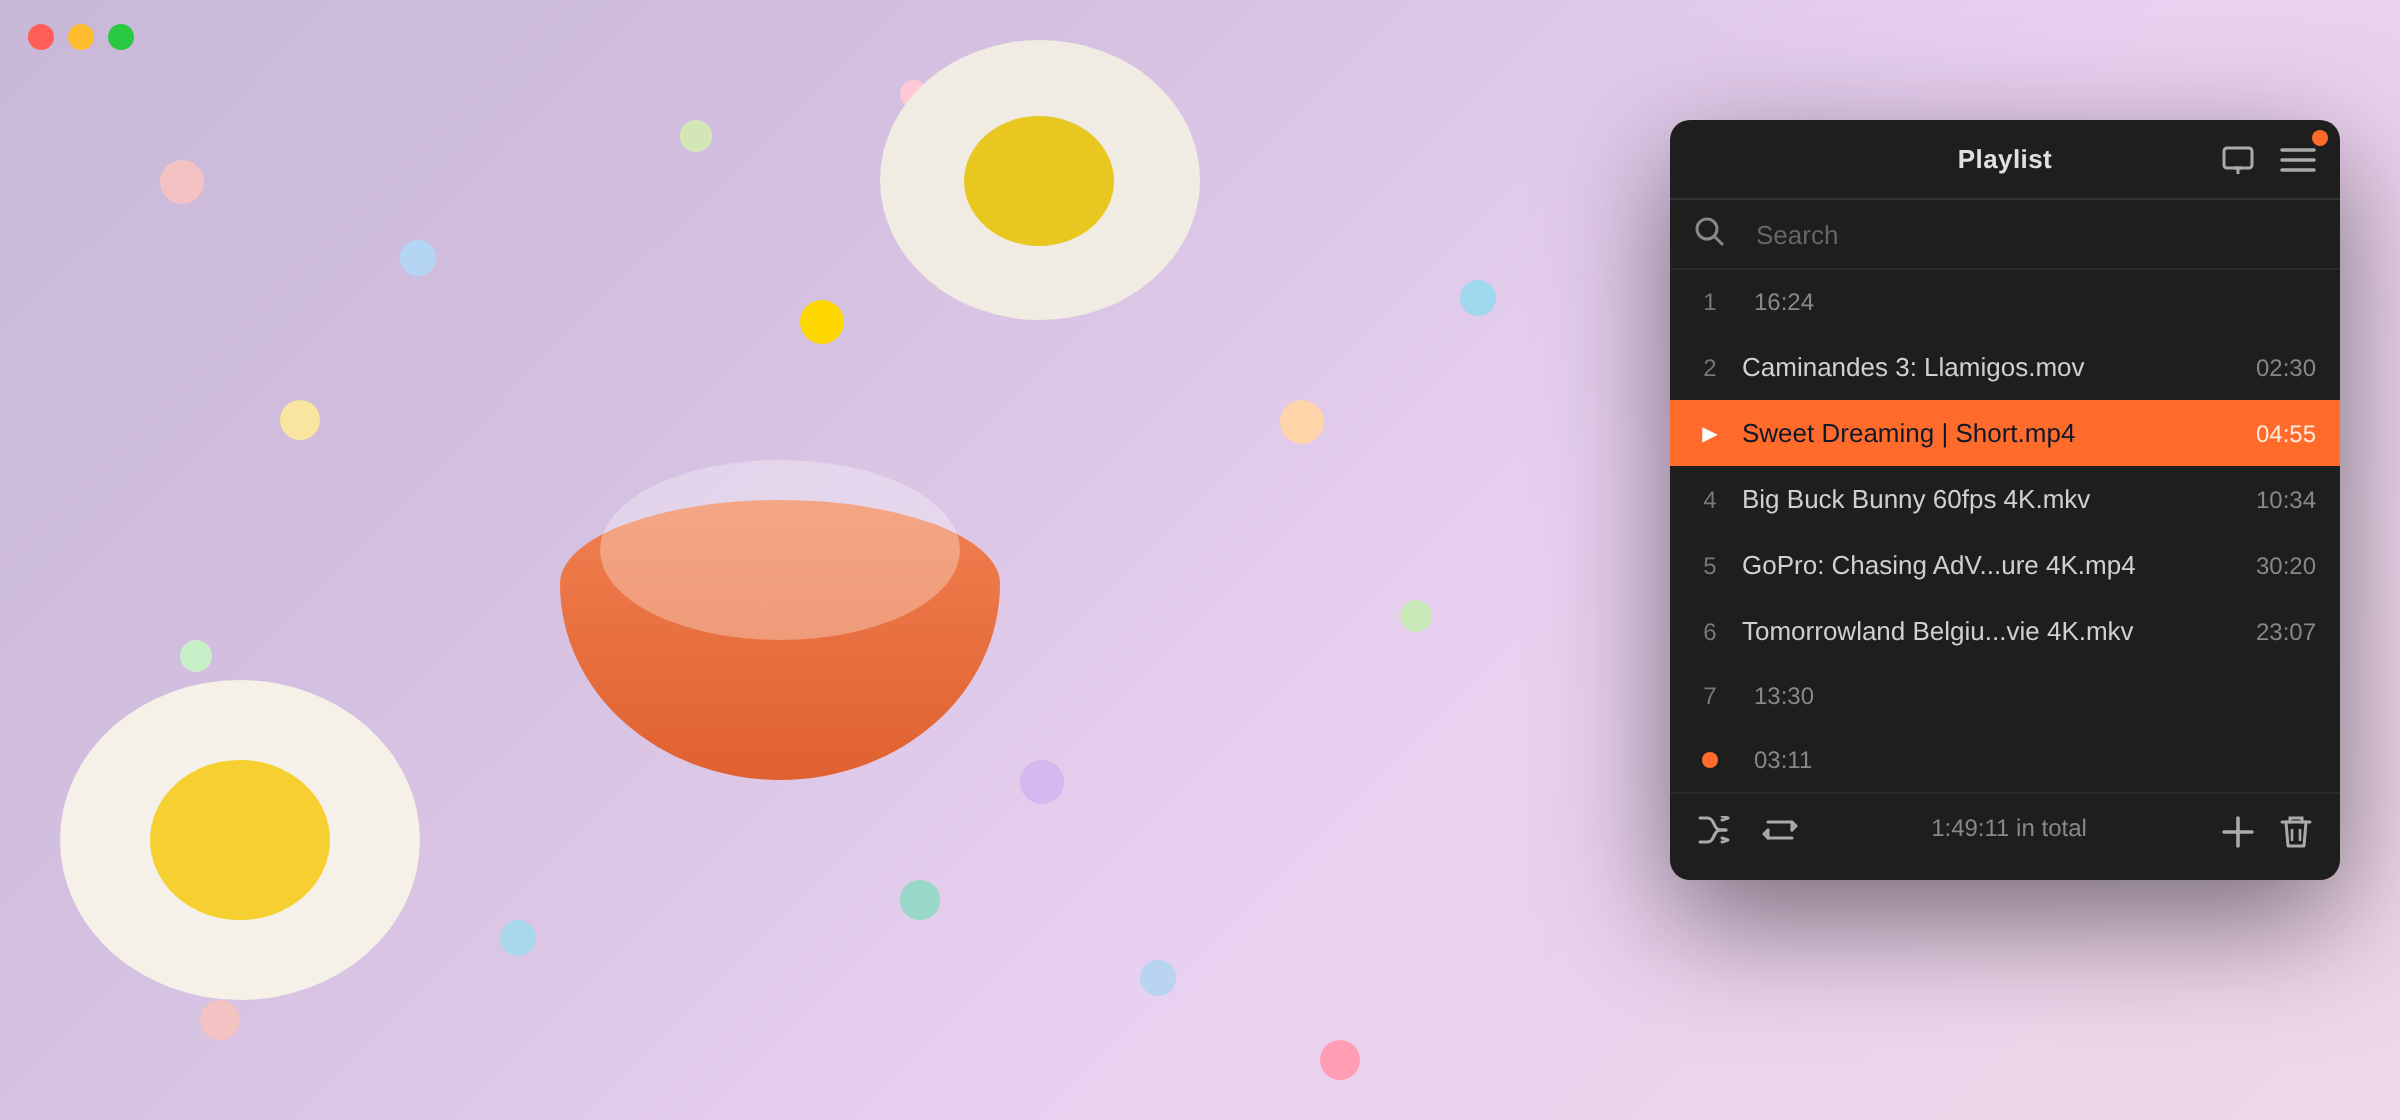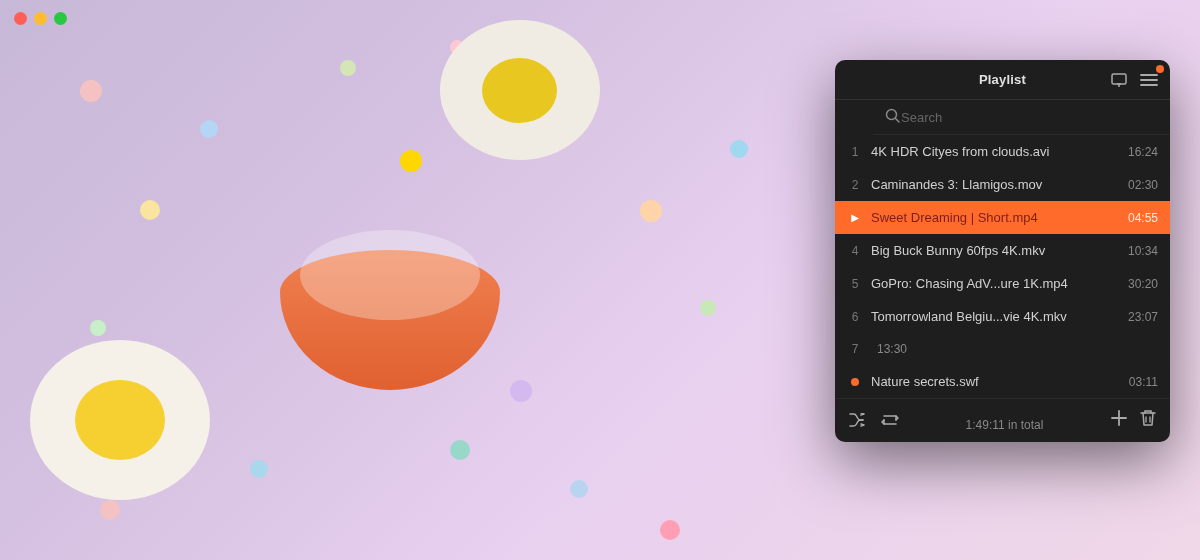--- a/index.html
+++ b/index.html
@@ -109,22 +109,21 @@
       background: #ff6b2b;
       border-radius: 50%;
     }
 
     
     .search-bar {
       display: flex;
       align-items: center;
       padding: 8px 12px;
       border-bottom: 1px solid #2a2a2a;
-      gap: 1px;
-      margin-left: 38px;
+      gap: 16px;
     }
 
     .search-icon {
       color: #888;
       font-size: 14px;
       flex-shrink: 0;
     }
 
     .search-input {
       background: transparent;
@@ -177,39 +176,39 @@
     .item-name {
       color: #d0d0d0;
       font-size: 13px;
       flex: 1;
       white-space: nowrap;
       overflow: hidden;
       text-overflow: ellipsis;
     }
 
     .playlist-item.active .item-name {
-      color: #7f1d1d;
+      color: #0f172a;
       font-weight: 500;
     }
 
     .item-duration {
       color: #888;
       font-size: 12px;
       flex-shrink: 0;
       margin-left: 6px;
     }
 
     .playlist-item.active .item-duration {
       color: rgba(255,255,255,0.85);
     }
 
     
     .panel-footer {
       display: flex;
-      align-items: flex-end;
+      align-items: flex-start;
       justify-content: space-between;
       padding: 10px 14px;
       border-top: 1px solid #2a2a2a;
     }
 
     .footer-controls {
       display: flex;
       gap: 14px;
       align-items: center;
     }
@@ -322,55 +321,53 @@
         <circle cx="6.5" cy="6.5" r="5" stroke="#888" stroke-width="1.5"></circle>
         <line x1="10.5" y1="10.5" x2="14" y2="14" stroke="#888" stroke-width="1.5" stroke-linecap="round"></line>
       </svg>
     </span>
     <input class="search-input" type="text" placeholder="Search" style="">
   </div>
 
   <div class="playlist-items" id="playlist-items">
   <div class="playlist-item">
     <span class="item-num">1</span>
-    <span class="item-name">4K HDR Cityes from clouds.avi</span>
     <span class="item-duration">16:24</span>
   </div>
       <div class="playlist-item">
     <span class="item-num">2</span>
     <span class="item-name">Caminandes 3: Llamigos.mov</span>
     <span class="item-duration">02:30</span>
   </div>
       <div class="playlist-item active">
     <span class="item-num play-icon">▶</span>
     <span class="item-name">Sweet Dreaming | Short.mp4</span>
     <span class="item-duration">04:55</span>
   </div>
       <div class="playlist-item">
     <span class="item-num">4</span>
     <span class="item-name">Big Buck Bunny 60fps 4K.mkv</span>
     <span class="item-duration">10:34</span>
   </div>
       <div class="playlist-item">
     <span class="item-num">5</span>
-    <span class="item-name">GoPro: Chasing AdV...ure 1K.mp4</span>
+    <span class="item-name">GoPro: Chasing AdV...ure 4K.mp4</span>
     <span class="item-duration">30:20</span>
   </div>
       <div class="playlist-item">
     <span class="item-num">6</span>
     <span class="item-name">Tomorrowland Belgiu...vie 4K.mkv</span>
     <span class="item-duration">23:07</span>
   </div>
       <div class="playlist-item">
     <span class="item-num">7</span>
     <span class="item-duration">13:30</span>
   </div>
       <div class="playlist-item">
     <span class="item-num"><span style="display:inline-block;width:8px;height:8px;border-radius:50%;background:#ff6b2b;"></span></span>
-    <span class="item-name">Nature secrets.swf</span>
     <span class="item-duration">03:11</span>
   </div>
     </div>
 
   <div class="panel-footer">
     <div class="footer-controls">
 
       <span class="footer-icon">
         <svg width="18" height="14" viewBox="0 0 18 14" fill="none">
           <path d="M1 1h3.5c1.5 0 2.5 1 3 2l1 2c.5 1 1.5 2 3 2H14" stroke="#aaa" stroke-width="1.5" stroke-linecap="round"></path>

